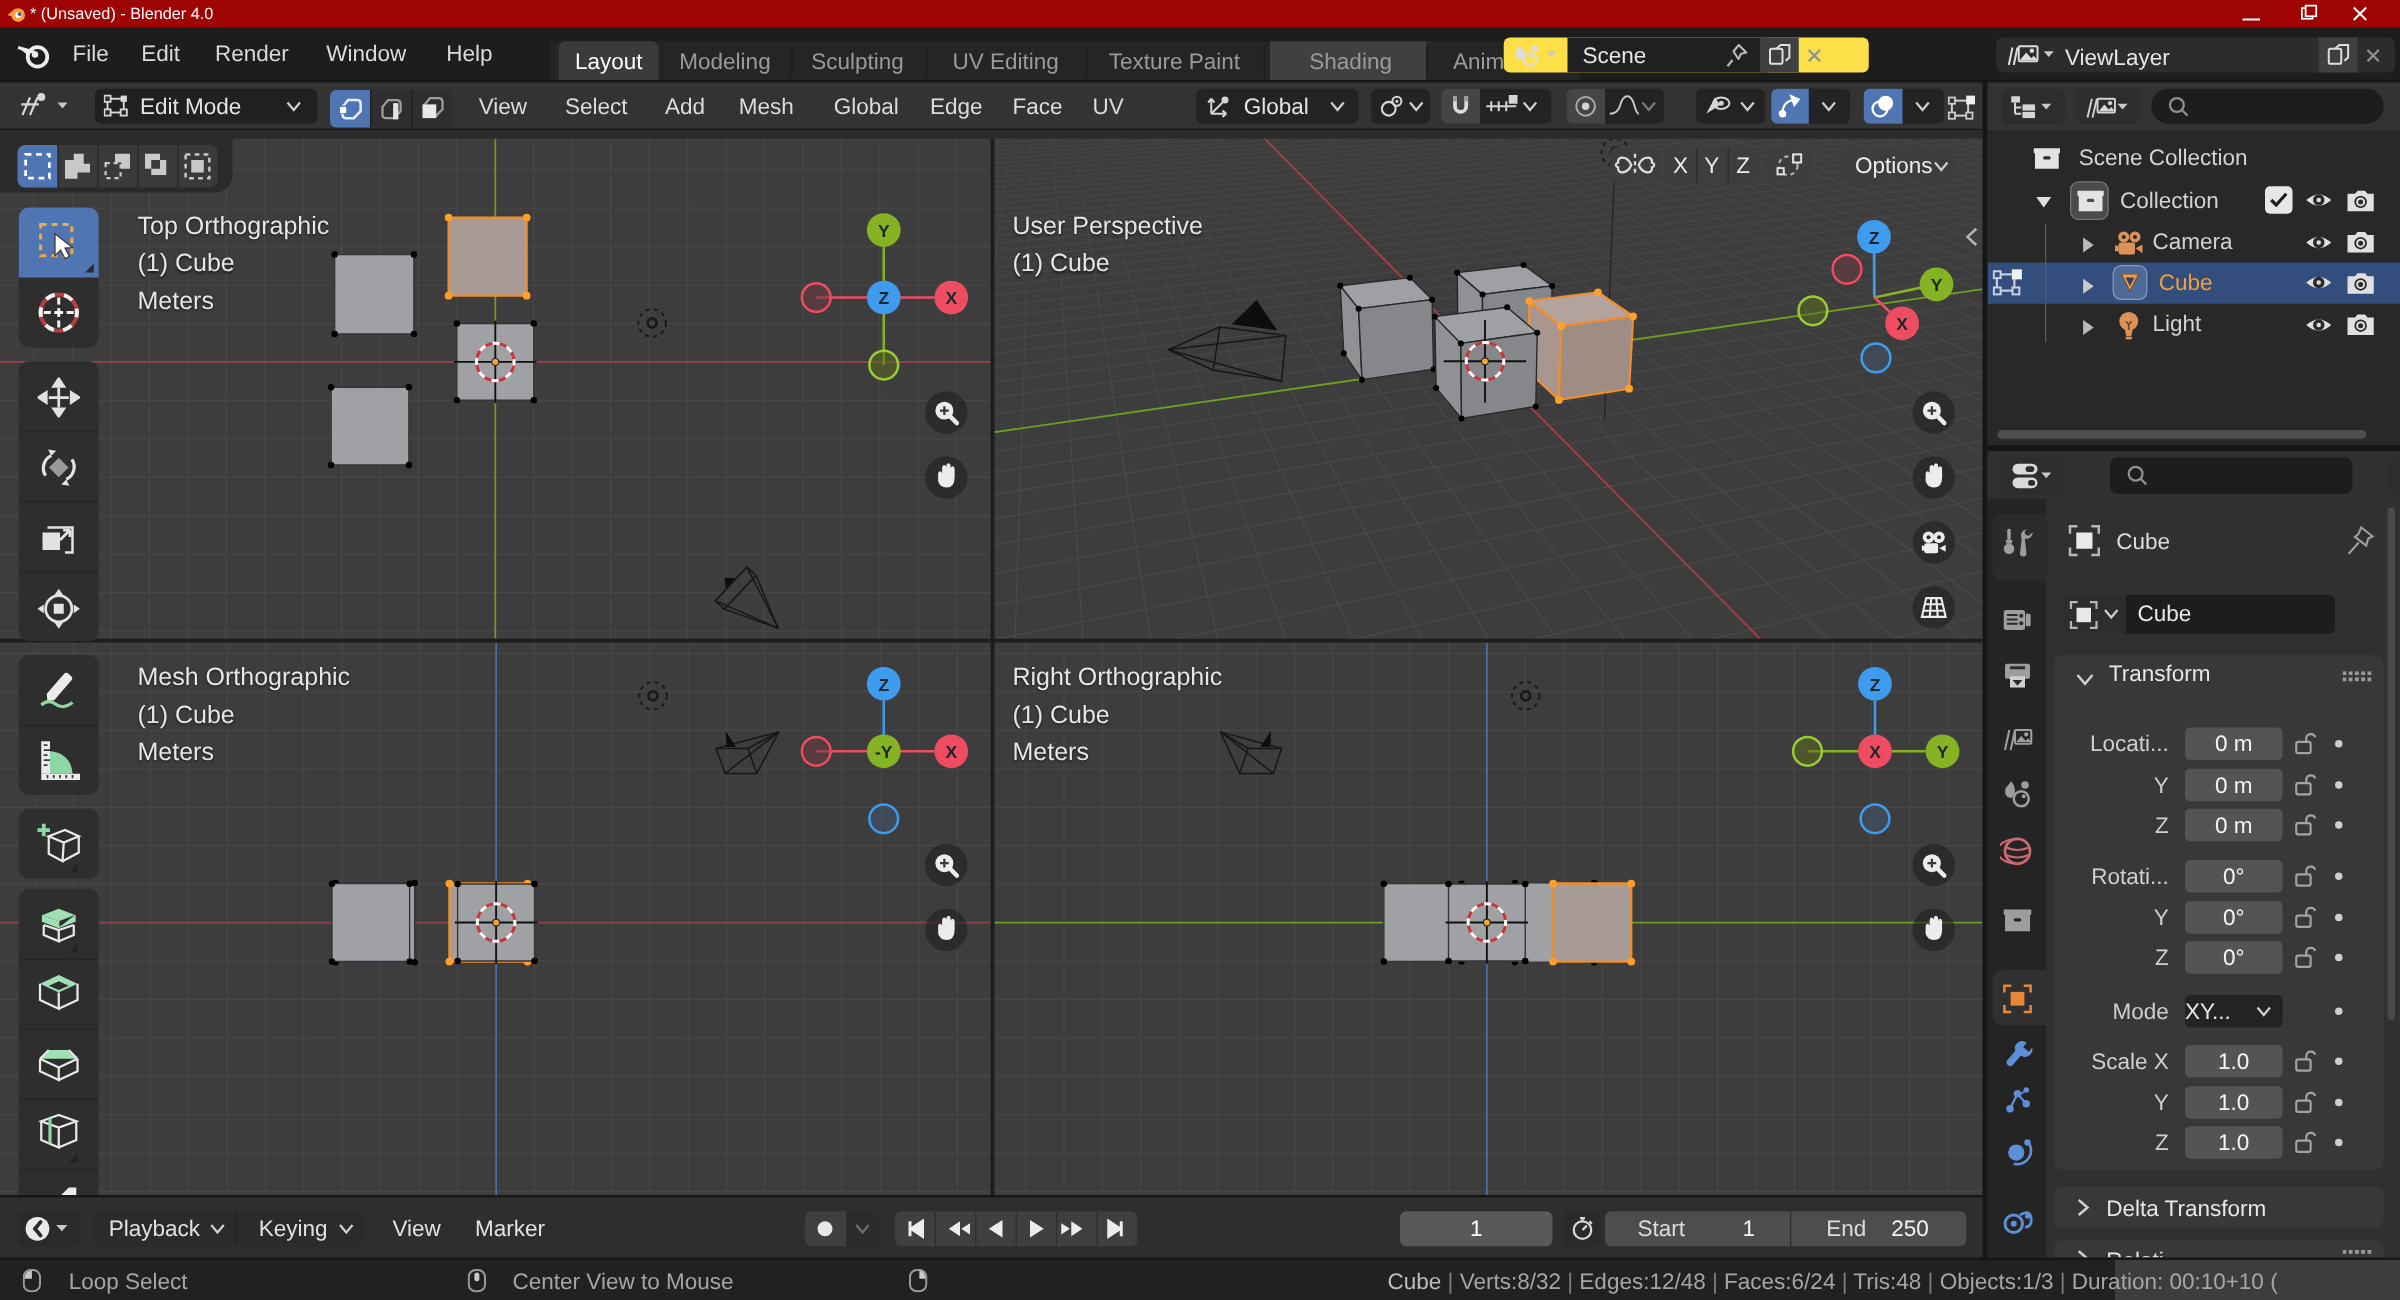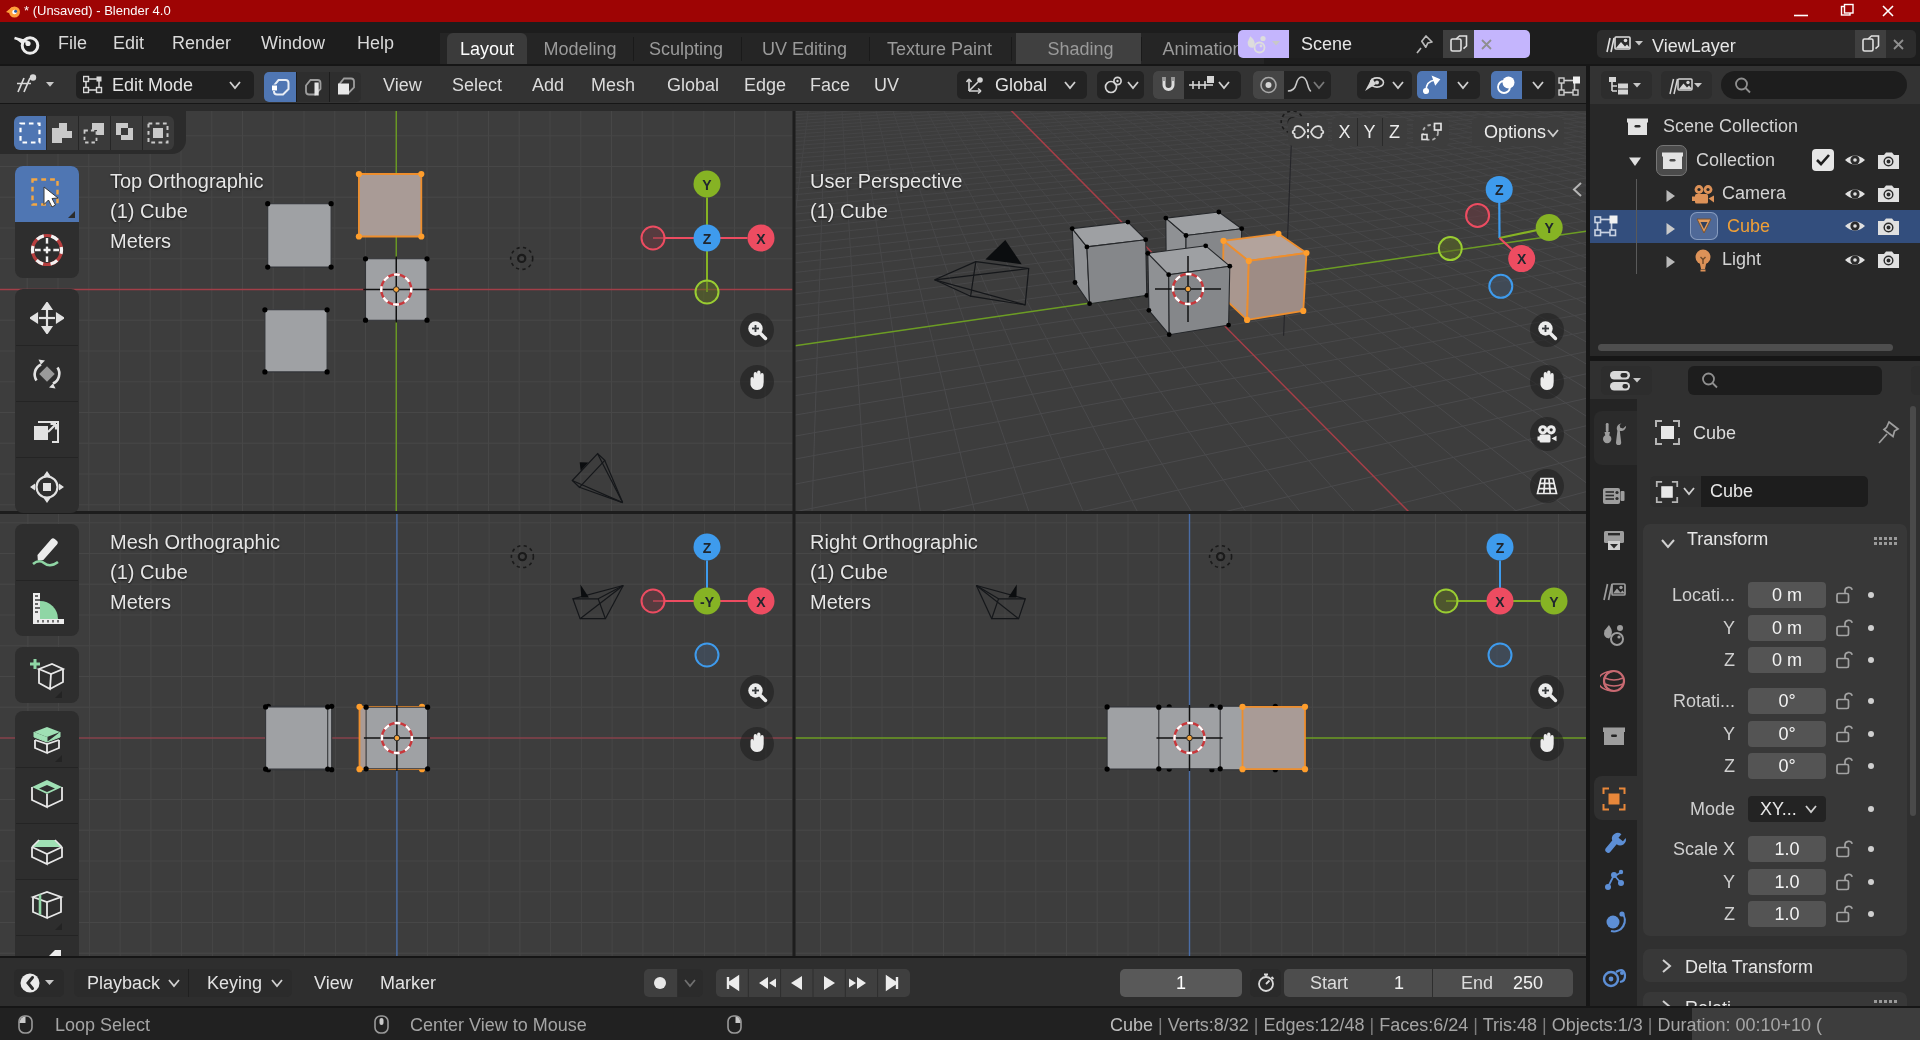--- a/index.html
+++ b/index.html
@@ -77,21 +77,21 @@
  <div class="tab" style="left:429px;width:141px;background:#252525">Texture Paint</div>
  <div class="tab" style="left:576px;width:129px;background:#404040">Shading</div>
  <div class="tab" style="left:701px;width:123px;background:#252525">Animation</div>
 <div class="tabsep" style="left:193px"></div>
         <div class="tabsep" style="left:301px"></div>
         <div class="tabsep" style="left:429px"></div>
         <div class="tabsep" style="left:571px"></div>
         <div class="tabsep" style="left:701px"></div>
       </div>
 
-<div class="wdg" style="left:1238px;top:8px;width:292px;height:28px;background:#c4b5fd">
+<div class="wdg" style="left:1203px;top:8px;width:292px;height:28px;background:#fde047">
  <svg class="abs" style="left:6px;top:3px" width="40" height="22" viewBox="0 0 40 22">
   <path d="M 8 3 q 5.5 7 0 12 q -5.5 -1 -4 -7 z" fill="#ddd" transform="rotate(-14 8 10)"></path>
   <circle cx="15.5" cy="14.5" r="5" fill="none" stroke="#ddd" stroke-width="1.8"></circle>
   <circle cx="17" cy="13" r="1.4" fill="#ddd"></circle>
   <circle cx="19" cy="5.5" r="2.6" fill="#ddd"></circle>
   <path d="M 28 8 l 8 0 l -4 4.6 z" fill="#c8c8c8"></path>
  </svg>
  <div class="abs" style="left:51px;top:0;width:160px;height:28px;background:#202020;color:#e6e6e6;font-size:18px;line-height:28px;padding-left:12px">Scene</div>
  <svg class="abs" style="left:176px;top:4px" width="22" height="22" viewBox="0 0 22 22">
   <path d="M 12 2 l 6 6 l -4.2 1 l -2 4.2 l -4 -6 z M 7 14 l -4 5" fill="none" stroke="#b9b9b9" stroke-width="1.7" stroke-linejoin="round"></path>
@@ -1451,21 +1451,21 @@
       </svg>
 <div class="abs" style="left:278px;top:370px;width:6px;height:6px;background:#cfcfcf;border-radius:3px"></div>
 <div class="abs" style="left:0;top:392px;width:145px;height:26px;font-size:18px;color:#cfcfcf;text-align:right;line-height:26px">Z</div>
 <div class="abs" style="left:158px;top:392px;width:78px;height:26px;background:#545454;border-radius:4px;font-size:18px;color:#f4f4f4;text-align:center;line-height:26px">0°</div>
 <svg class="abs" style="left:244px;top:394px" width="24" height="22" viewBox="0 0 24 22">
 <rect x="3" y="9.5" width="11.5" height="9" rx="1.5" fill="none" stroke="#a3a3a3" stroke-width="1.7"></rect>
 <path d="M 11 9 L 11 6.8 A 3.7 3.7 0 0 1 18.2 5.8" fill="none" stroke="#a3a3a3" stroke-width="1.7"></path>
       </svg>
 <div class="abs" style="left:278px;top:402px;width:6px;height:6px;background:#cfcfcf;border-radius:3px"></div>
 <div class="abs" style="left:0;top:435px;width:145px;height:26px;font-size:18px;color:#cfcfcf;text-align:right;line-height:26px">Mode</div>
-<div class="abs" style="left:158px;top:435px;width:78px;height:26px;background:#232323;border-radius:4px;font-size:18px;color:#e8e8e8;line-height:26px;padding-left:12px">XY...</div>
+<div class="abs" style="left:158px;top:435px;width:78px;height:26px;background:#232323;border-radius:4px;font-size:18px;color:#e8e8e8;line-height:26px;padding-left:0">XY...</div>
 <svg class="abs" style="left:214px;top:443px" width="16" height="12" viewBox="0 0 16 12">
         <path d="M 2 2 L 7 8 L 12 2" fill="none" stroke="#cfcfcf" stroke-width="1.8"></path>
       </svg>
 <div class="abs" style="left:278px;top:445px;width:6px;height:6px;background:#cfcfcf;border-radius:3px"></div>
 <div class="abs" style="left:0;top:475px;width:145px;height:26px;font-size:18px;color:#cfcfcf;text-align:right;line-height:26px">Scale X</div>
 <div class="abs" style="left:158px;top:475px;width:78px;height:26px;background:#545454;border-radius:4px;font-size:18px;color:#f4f4f4;text-align:center;line-height:26px">1.0</div>
 <svg class="abs" style="left:244px;top:477px" width="24" height="22" viewBox="0 0 24 22">
 <rect x="3" y="9.5" width="11.5" height="9" rx="1.5" fill="none" stroke="#a3a3a3" stroke-width="1.7"></rect>
 <path d="M 11 9 L 11 6.8 A 3.7 3.7 0 0 1 18.2 5.8" fill="none" stroke="#a3a3a3" stroke-width="1.7"></path>
       </svg>

